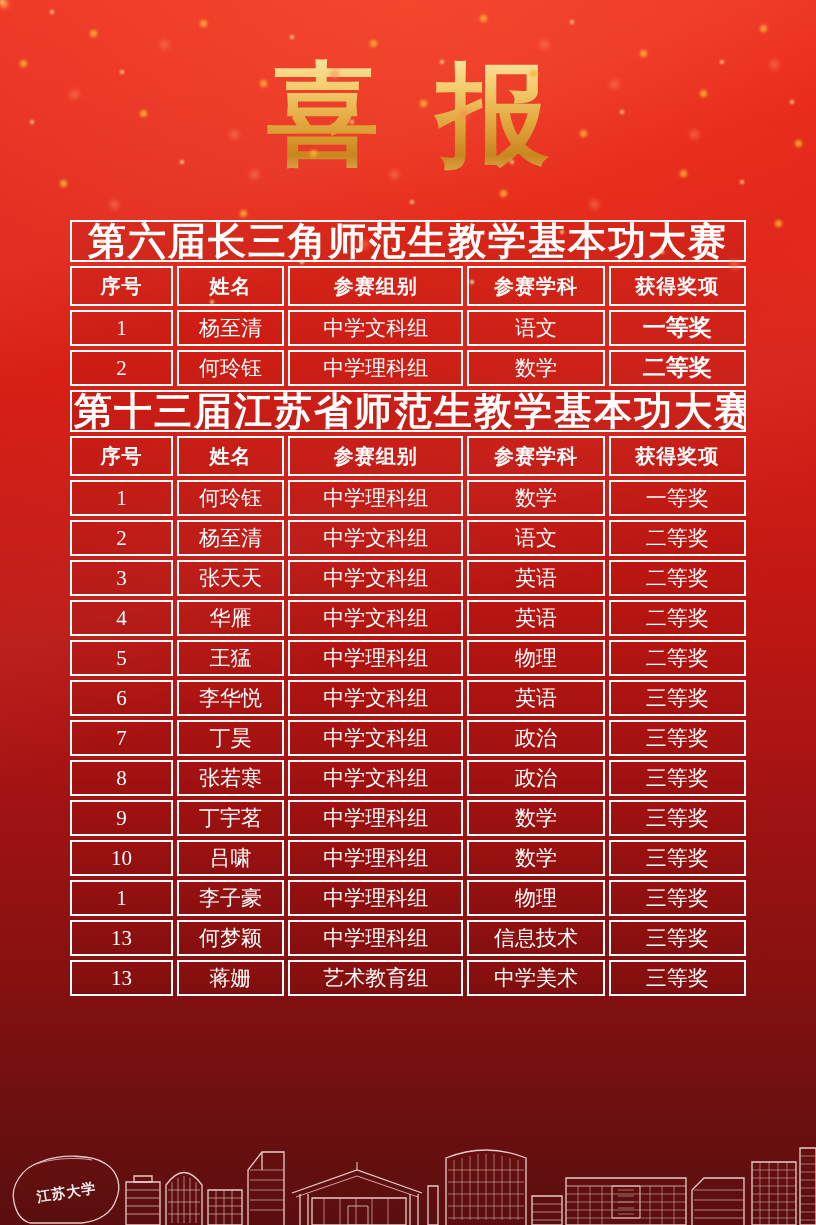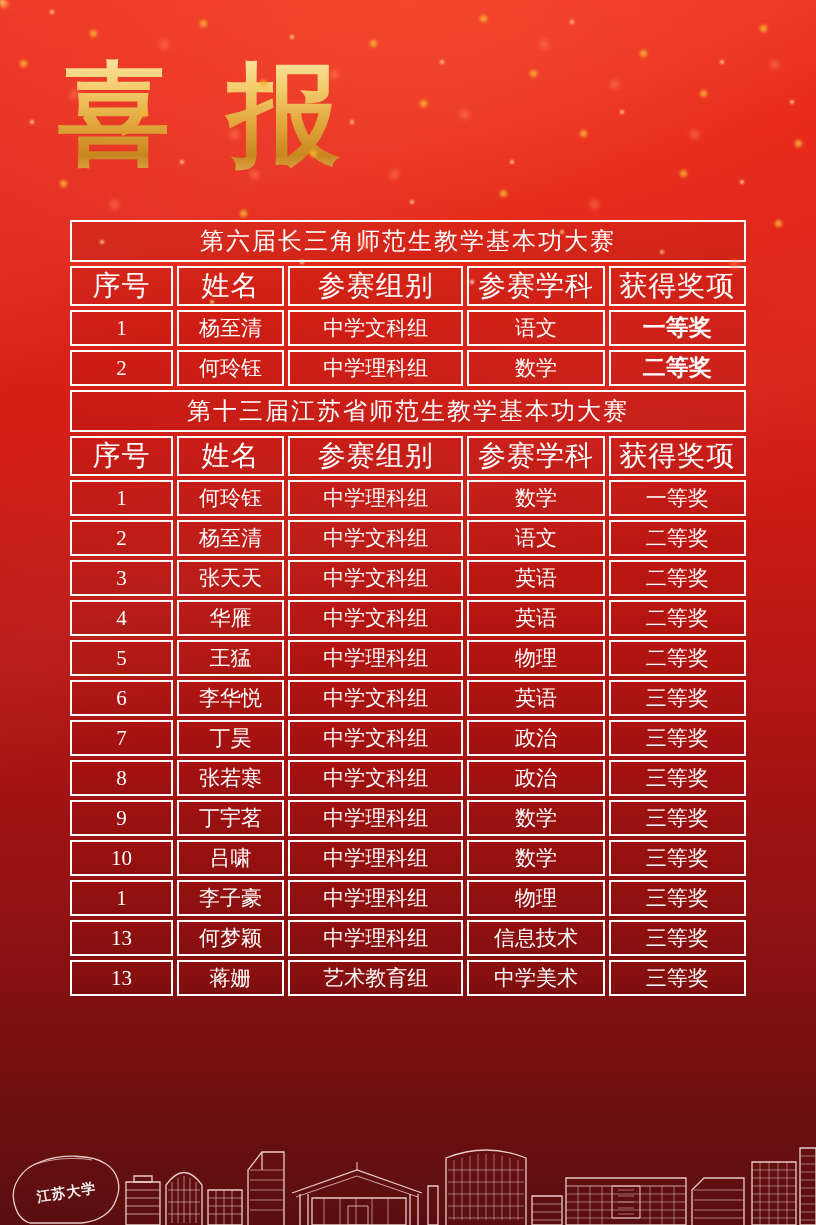--- a/index.html
+++ b/index.html
@@ -28,42 +28,42 @@
     410px 200px #ffd98f,560px 230px #ffd98f,660px 250px #ffd98f,100px 240px #ffd98f,
     300px 260px #fff4d9,740px 180px #ffd98f,470px 280px #fff4d9,210px 300px #ffd98f;}
   .dots-orange{left:0;top:0;width:9px;height:9px;background:#ff7e55;filter:blur(2.5px);opacity:.6;
     box-shadow:70px 90px #ff7e55,160px 40px #ff7e55,230px 130px #ff7e55,330px 70px #ff7e55,
     390px 170px #ff7e55,460px 110px #ff7e55,540px 40px #ff7e55,610px 80px #ff7e55,
     690px 130px #ff7e55,770px 60px #ff7e55,110px 200px #ff7e55,360px 240px #ff7e55,
     590px 200px #ff7e55,730px 260px #ff7e55,250px 170px #ff7e55;}
 
   
   .poster-title{
-    margin:52px 0 0 0;text-align:left;
+    margin:52px 0 0 0;text-align:center;
     font-size:112px;line-height:126px;font-weight:bold;
     letter-spacing:58px;text-indent:58px;
     background:linear-gradient(180deg,#fbe7a9 0%,#f3cd6e 28%,#e2a93f 55%,#c9861f 82%,#e0b054 100%);
     -webkit-background-clip:text;background-clip:text;color:transparent;
     text-shadow:0 3px 6px rgba(90,10,5,.0);
   }
 
   
   table.awards{
     width:684px;margin:38px auto 0 auto;
     border-collapse:separate;border-spacing:4px;table-layout:fixed;
     color:#fff;
   }
   col.c0{width:15.6%;} col.c1{width:16.2%;} col.c2{width:26.6%;} col.c3{width:20.8%;} col.c4{width:20.8%;}
   table.awards td,table.awards th{
     border:2px solid #ffffff;text-align:center;vertical-align:middle;
     background:linear-gradient(180deg, rgba(160,10,10,.18), rgba(90,0,0,.12));
     padding:1px 2px;overflow:hidden;white-space:nowrap;
   }
-  td.section-title{font-size:24px;line-height:36px;font-weight:normal;letter-spacing:2px;}
-  tr.header-row th{font-size:28px;line-height:34px;font-weight:normal;letter-spacing:1px;}
+  td.section-title{font-size:38px;line-height:36px;font-weight:bold;letter-spacing:2px;}
+  tr.header-row th{font-size:20px;line-height:34px;font-weight:bold;letter-spacing:1px;}
   tr.data-row td{font-size:21px;line-height:30px;}
   tr.data-row.t0 td:last-child{font-weight:bold;font-size:23px;}
 
   
   .skyline{position:absolute;left:0;bottom:0;width:816px;height:135px;pointer-events:none;}
   .skyline *{vector-effect:non-scaling-stroke;}
 </style>
 </head>
 <body>
 

